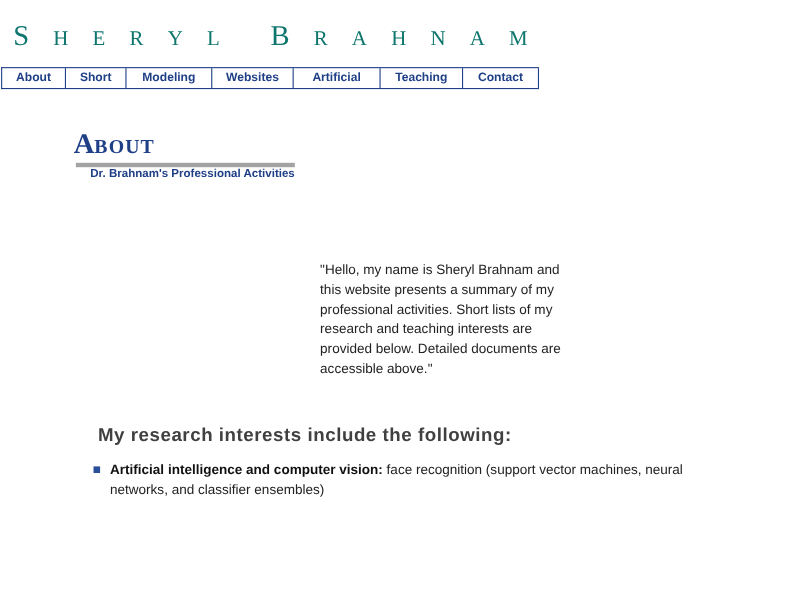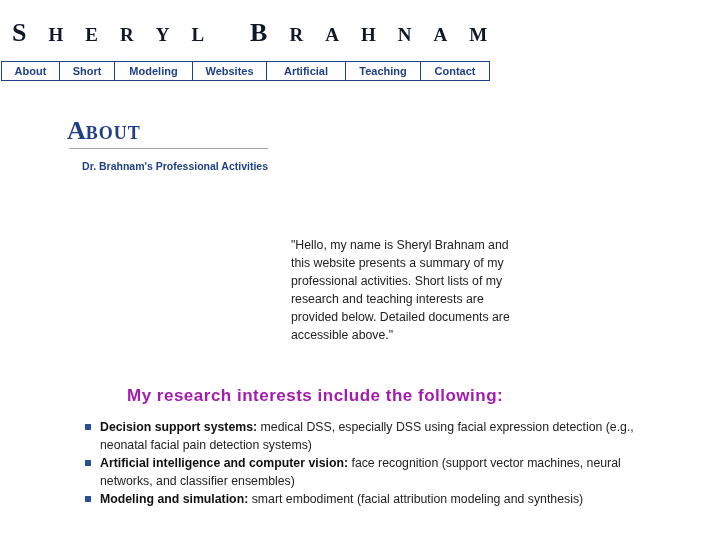--- a/index.html
+++ b/index.html
@@ -1,28 +1,28 @@
 <!DOCTYPE html>
 <html><head>
 <meta charset="utf-8">
 <style>
   html, body { margin:0; padding:0; background:#ffffff; }
   body { width:727px; height:545px; position:relative; overflow:hidden; font-family:"Liberation Sans", sans-serif; color:#222; }
-  .site-title { position:absolute; left:12px; top:18px; font-family:"Liberation Serif", serif; color:#0f172a; font-weight:bold; white-space:nowrap; }
+  .site-title { position:absolute; left:12px; top:18px; font-family:"Liberation Serif", serif; color:#0f766e; font-weight:normal; white-space:nowrap; }
   .site-title span { display:inline-block; }
   .cap { font-size:26px; }
   .sm { font-size:19px; }
   .nav { position:absolute; left:1px; top:61px; display:flex; border:1px solid #1f3f86; border-right:none; }
   .nav a { display:block; height:18px; line-height:18px; font-size:11px; font-weight:bold; color:#1f3f86; text-decoration:none; text-align:center; border-right:1px solid #1f3f86; }
   .section-title { position:absolute; left:67px; top:116px; font-family:"Liberation Serif", serif; color:#1f3f86; font-weight:bold; }
   .section-title .big { font-size:26px; }
   .section-title .rest { font-size:18px; letter-spacing:1px; }
-  .subtitle { position:absolute; left:69px; top:148px; width:199px; border-top:1px solid #a3a3a3; padding-top:11px; font-size:10.5px; font-weight:bold; color:#1f3f86; text-align:right; }
+  .subtitle { position:absolute; left:69px; top:148px; width:199px; border-top:4px solid #a3a3a3; padding-top:0; font-size:10.5px; font-weight:bold; color:#1f3f86; text-align:right; }
   .quote { position:absolute; left:291px; top:236px; width:240px; font-size:12.3px; line-height:18px; color:#222; }
-  .research-heading { position:absolute; left:89px; top:386px; font-size:17px; font-weight:bold; color:#a21caf; letter-spacing:0.5px;margin-left:38px; }
+  .research-heading { position:absolute; left:89px; top:386px; font-size:17px; font-weight:bold; color:#404040; letter-spacing:0.5px; }
   .research-list { position:absolute; left:85px; top:418px; width:560px; margin:0; padding:0; list-style:none; }
   .research-list li { position:relative; padding-left:15px; font-size:12.3px; line-height:18px; color:#222; }
   .research-list li .bullet { position:absolute; left:0; top:6px; width:6px; height:6px; background:#2a4f99; }
   .research-list li b { color:#111; }
 </style>
 </head>
 <body>
 
 <div class="site-title">
   <span>
@@ -45,16 +45,14 @@
 <div class="section-title">
   <span class="big">A</span><span class="rest">BOUT</span>
 </div>
 <div class="subtitle">Dr. Brahnam's Professional Activities</div>
 
 <div class="quote">"Hello, my name is Sheryl Brahnam and this website presents a summary of my professional activities. Short lists of my research and teaching interests are provided below. Detailed documents are accessible above."</div>
 
 <div class="research-heading">My research interests include the following:</div>
 
 <ul class="research-list">
-  <li><span class="bullet"></span><b>Decision support systems:</b><span> medical DSS, especially DSS using facial expression detection (e.g., neonatal facial pain detection systems)</span></li>
   <li><span class="bullet"></span><b>Artificial intelligence and computer vision:</b><span> face recognition (support vector machines, neural networks, and classifier ensembles)</span></li>
-  <li><span class="bullet"></span><b>Modeling and simulation:</b><span> smart embodiment (facial attribution modeling and synthesis)</span></li>
 </ul>
 
 </body></html>

